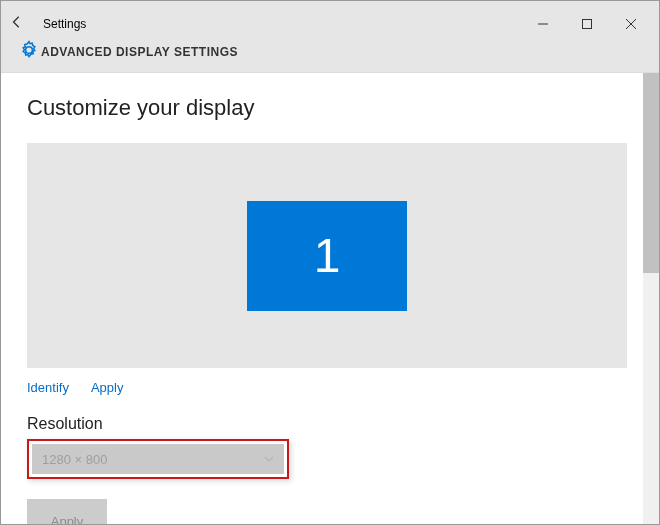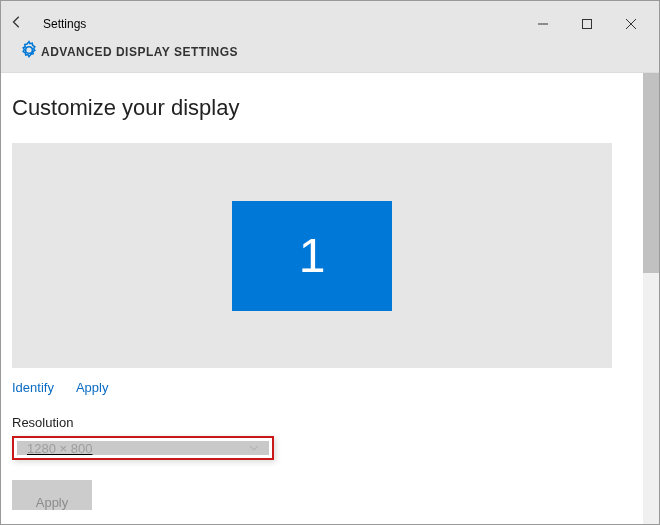--- a/index.html
+++ b/index.html
@@ -14,34 +14,34 @@
     .win-btns { display: flex; }
     .win-btn { width: 44px; height: 30px; display: flex; align-items: center; justify-content: center; cursor: pointer; }
     .win-btn svg { width: 10px; height: 10px; }
 
     
     .headerbar { height: 42px; background: #e6e6e6; display: flex; align-items: center; padding: 0 18px; gap: 2px; border-bottom: 1px solid #dcdcdc; }
     .gear-icon svg { width: 20px; height: 20px; }
     .header-title { font-size: 12px; font-weight: 600; letter-spacing: 0.5px; color: #333; }
 
     
-    .content { position: relative; padding: 22px 11px; height: calc(100% - 72px); }
+    .content { position: relative; padding: 22px 26px; height: calc(100% - 72px); }
     .page-heading { font-size: 22px; font-weight: 400; color: #222; margin-bottom: 22px; }
 
     .display-box { width: 600px; height: 225px; background: #e6e6e6; display: flex; align-items: center; justify-content: center; }
     .monitor { width: 160px; height: 110px; background: #0078d7; display: flex; align-items: center; justify-content: center; }
     .monitor-num { color: #fff; font-size: 48px; font-weight: 300; }
 
     .links { display: flex; gap: 22px; margin-top: 12px; }
     .link { color: #0a6bc4; font-size: 13px; cursor: pointer; }
 
-    .res-label { font-size: 13px; color: #222; margin-top: 20px; margin-bottom: 6px; }
+    .res-label { font-size: 16px; color: #222; margin-top: 20px; margin-bottom: 6px; }
 
     .highlight-wrap { display: inline-block; border: 2px solid #c81818; padding: 3px; box-shadow: 2px 2px 6px rgba(0,0,0,0.15); }
-    .res-dropdown { width: 252px; height: 14px; background: #c9c9c9; display: flex; align-items: center; justify-content: space-between; padding: 0 10px; cursor: default; text-decoration: underline; }
+    .res-dropdown { width: 252px; height: 30px; background: #c9c9c9; display: flex; align-items: center; justify-content: space-between; padding: 0 10px; cursor: default; }
     .res-value { font-size: 13px; color: #9e9e9e; }
     .chev svg { width: 10px; height: 10px; }
 
     .btn-row { display: flex; gap: 10px; margin-top: 20px; }
     .flat-btn { width: 80px; height: 30px; background: #ccc; display: flex; align-items: flex-end; justify-content: center; font-size: 13px; color: #8c8c8c; cursor: default; }
 
     
     .vscroll { position: absolute; right: 0; top: 72px; width: 16px; bottom: 0; background: #f0f0f0; }
     .vscroll-thumb { position: absolute; top: 0; right: 0; width: 16px; height: 200px; background: #c1c1c1; }
   </style>

